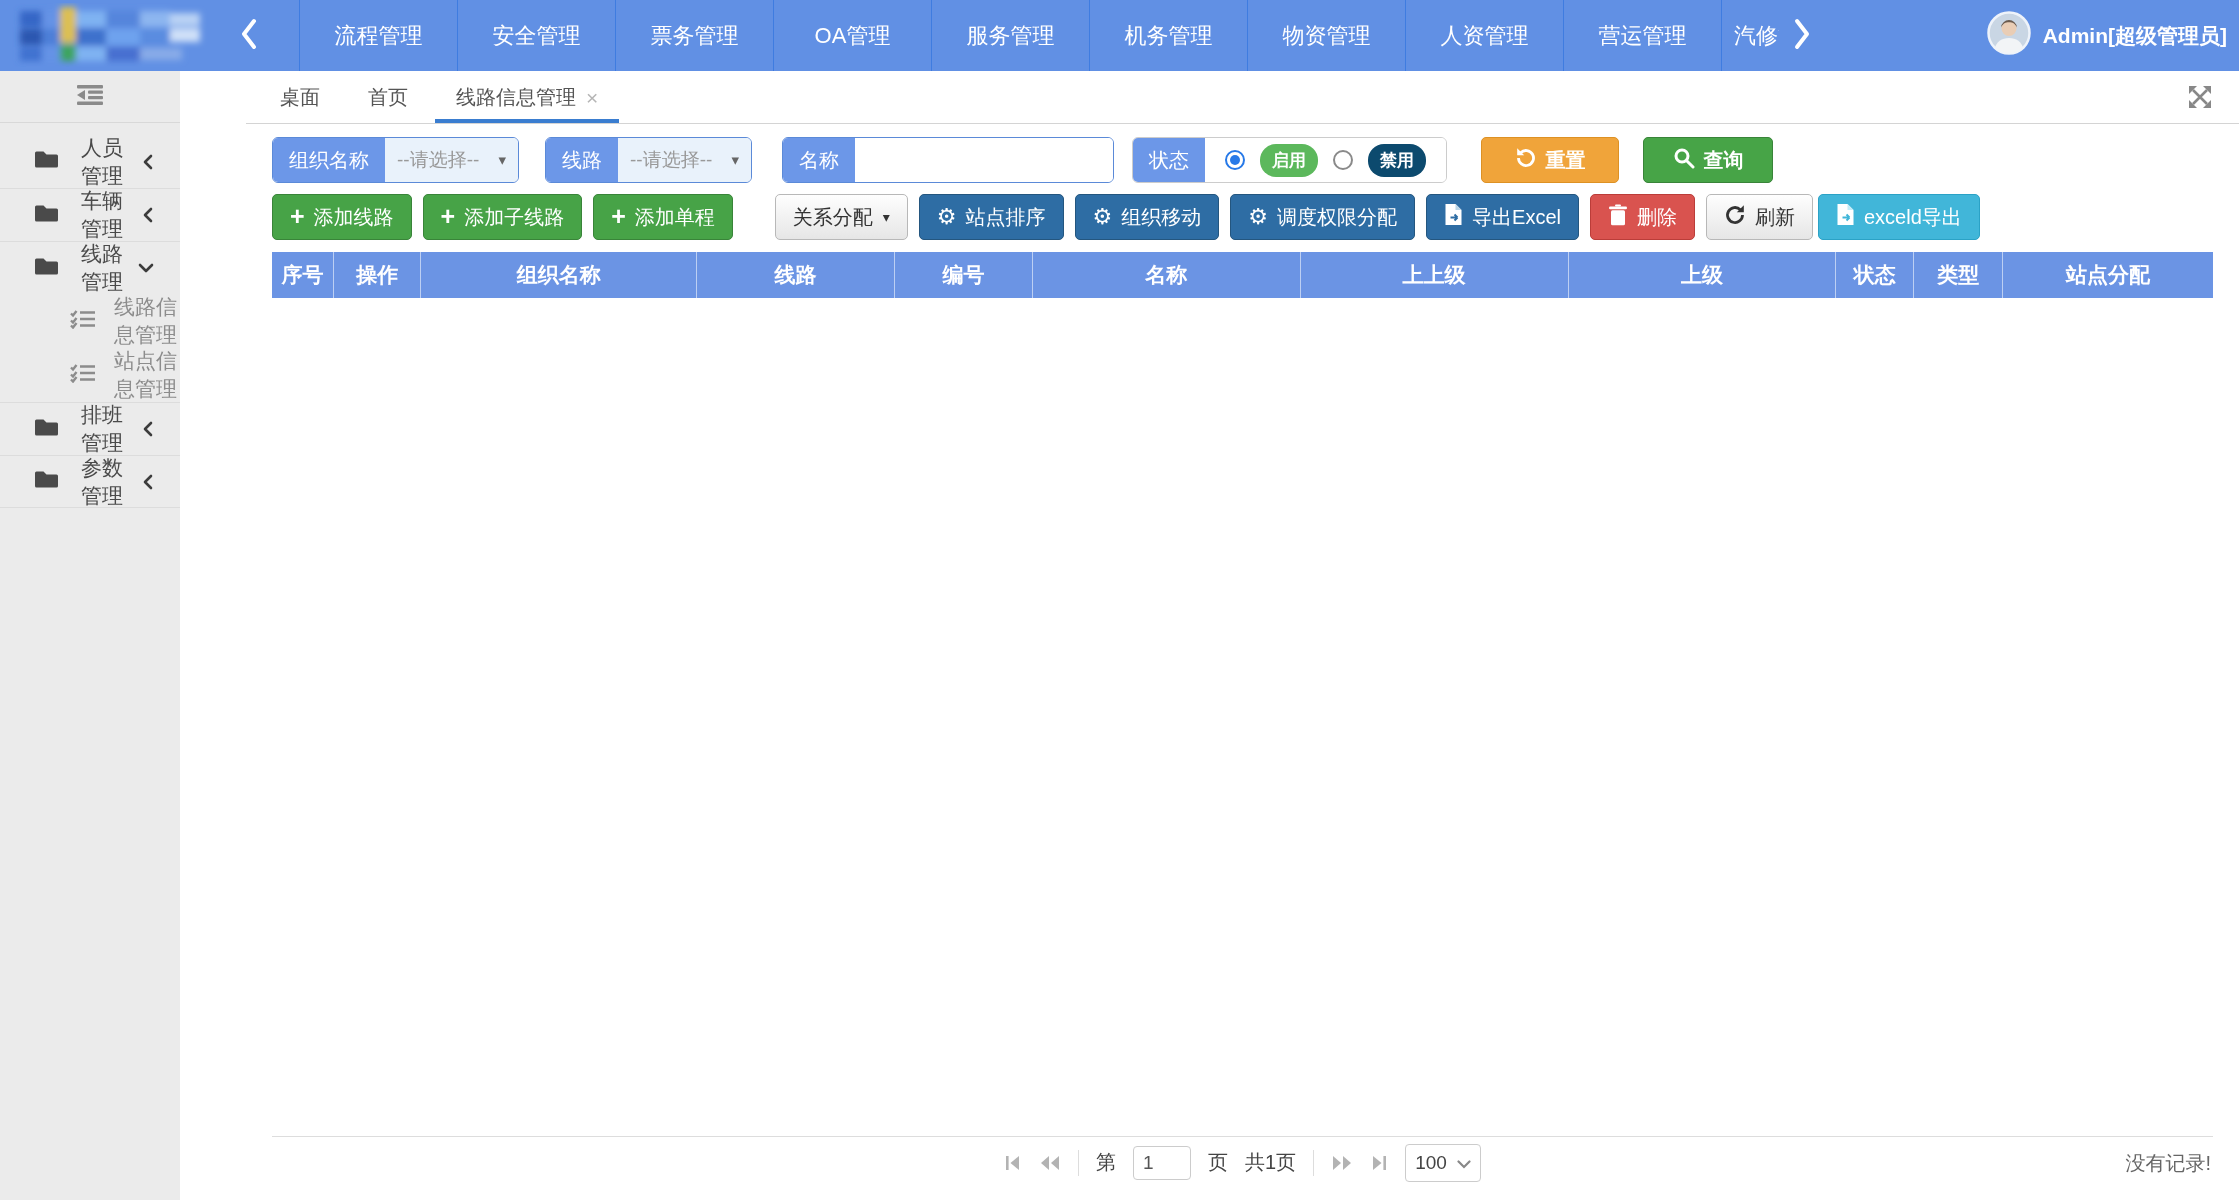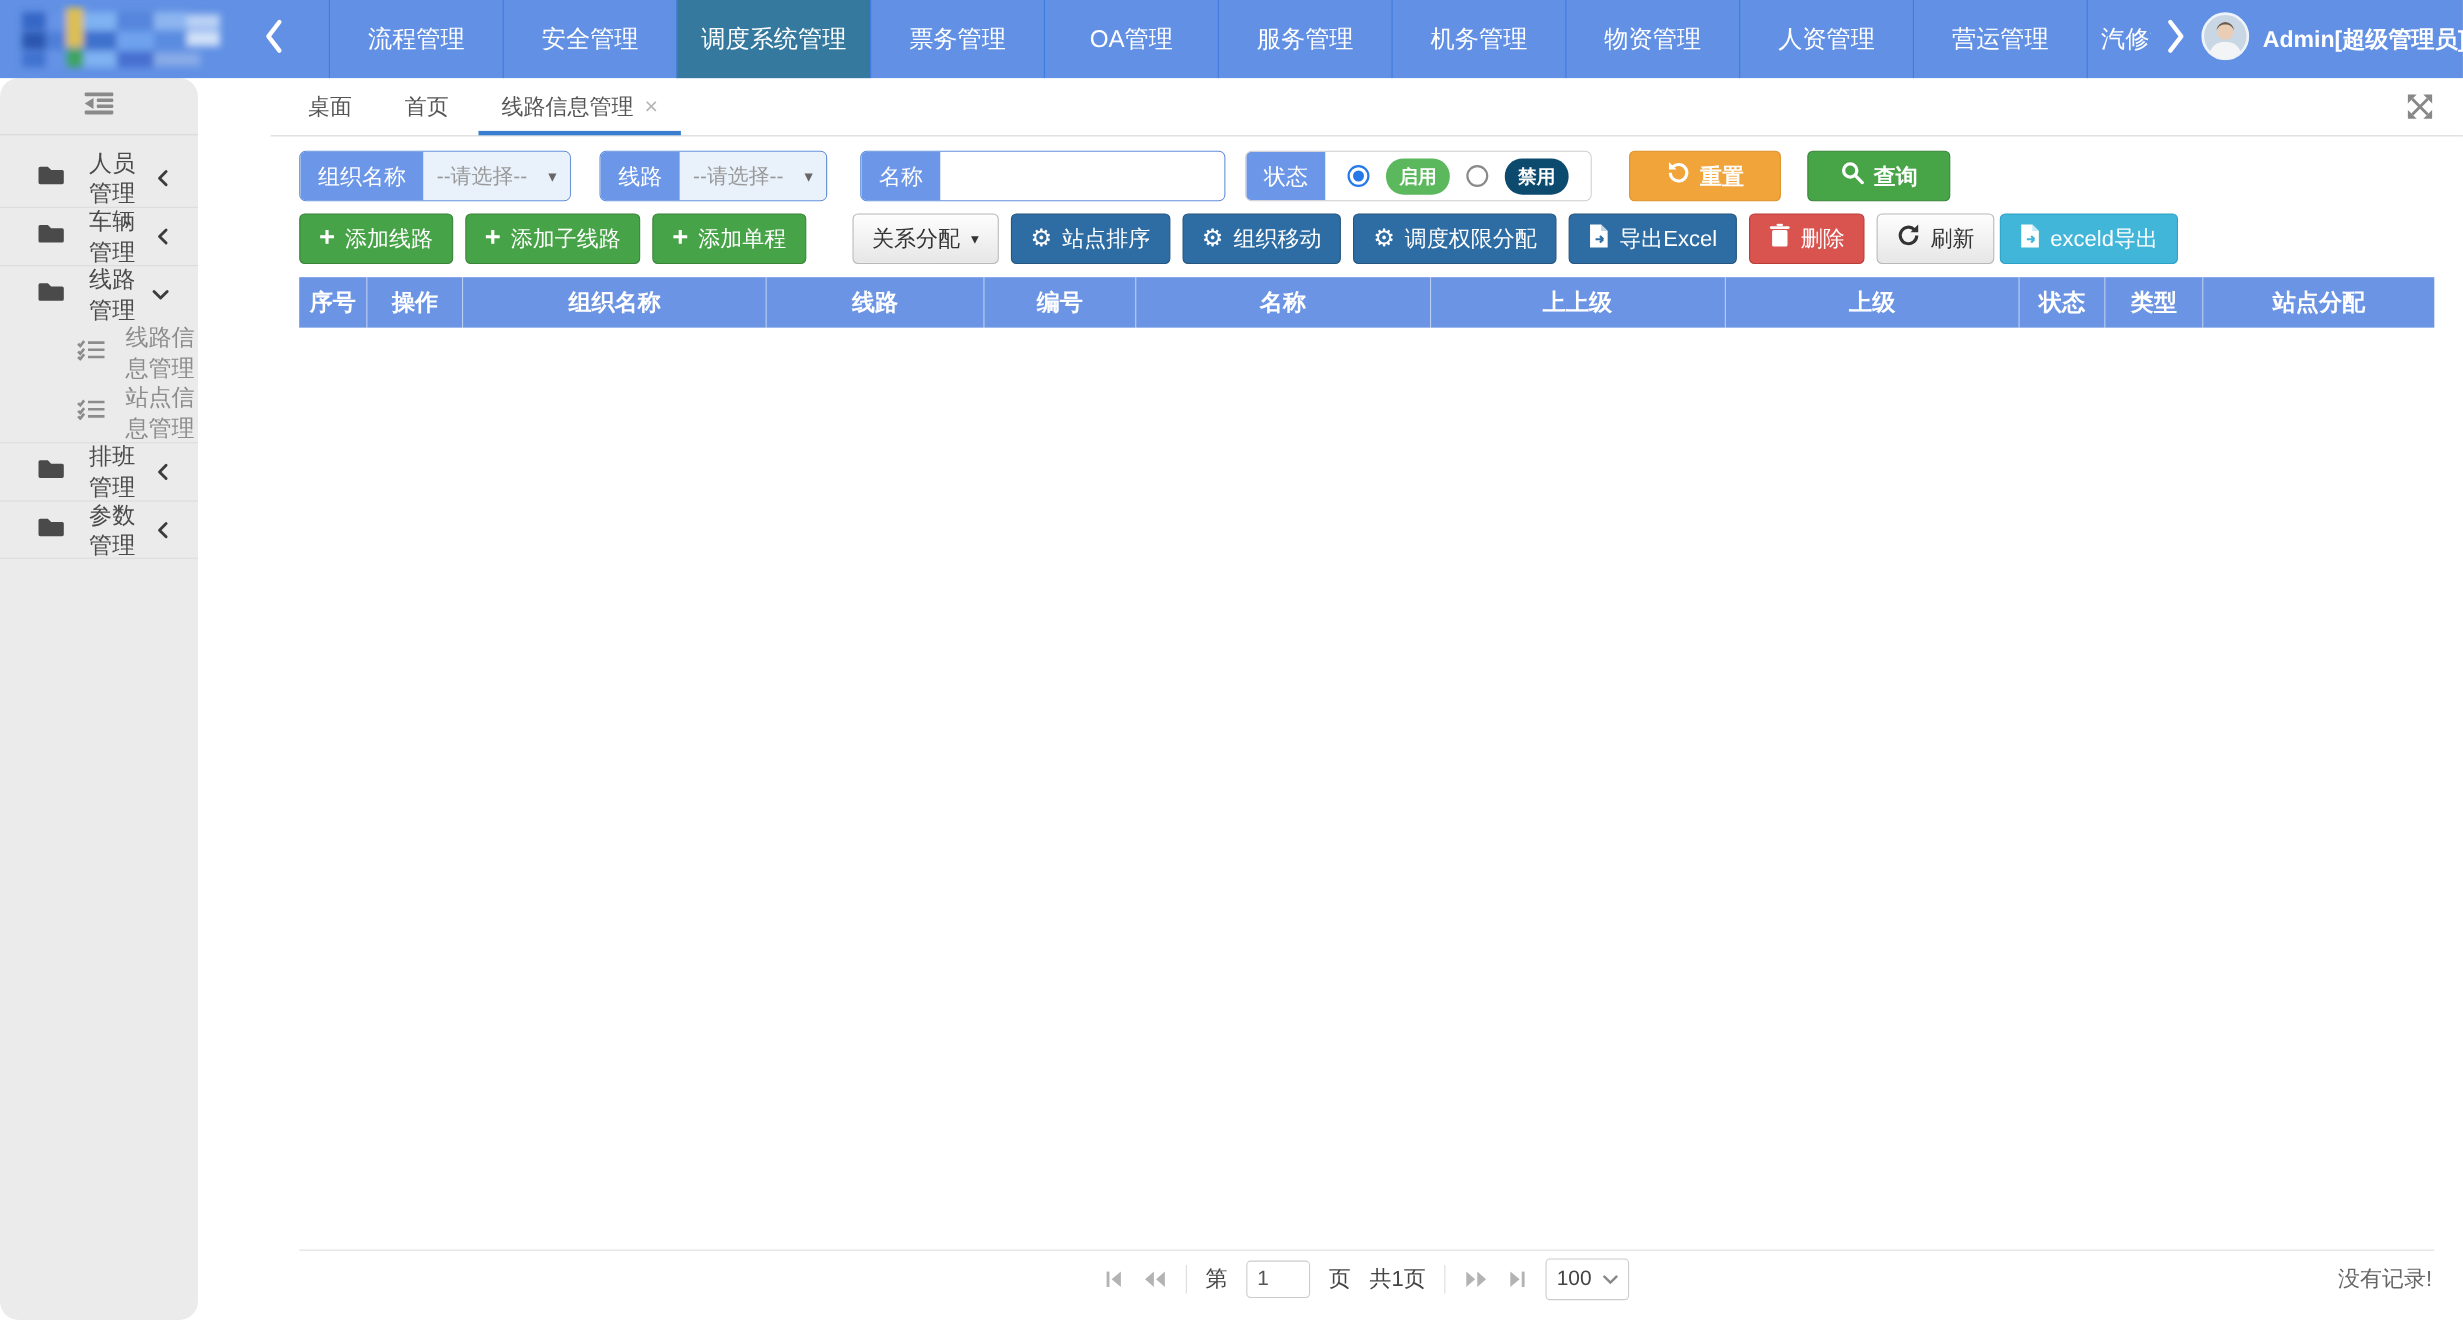--- a/index.html
+++ b/index.html
@@ -13,21 +13,21 @@
   .nav-arrow { width:46px; flex:0 0 auto; display:flex; align-items:center; justify-content:center; cursor:pointer; }
   .nav-items { display:flex; flex:0 0 auto;padding-left:27px; }
   .nav-item { width:158px; display:flex; align-items:center; justify-content:center; color:#fff;
               font-size:22px; border-left:1px solid #3f7ce0; cursor:pointer; white-space:nowrap; }
   .nav-item.active { width:176px; background:#35799e; }
   .nav-item.truncated { width:58px; overflow:hidden; justify-content:flex-start; padding-left:12px; }
   .user { margin-left:auto; display:flex; align-items:center; gap:12px; padding-right:12px;
           color:#fff; font-size:21px; font-weight:bold; white-space:nowrap; }
 
   
-  .sidebar { position:absolute; top:71px; left:0; width:180px; bottom:0; background:#ebebeb;border-radius:17px; }
+  .sidebar { position:absolute; top:71px; left:0; width:180px; bottom:0; background:#ebebeb; }
   .sidebar-toggle { height:52px; display:flex; align-items:center; justify-content:center;
                     border-bottom:1px solid #d8d8d8; cursor:pointer; }
   .menu { padding-top:12px; }
   .menu-item { height:53px; display:flex; align-items:center; padding:0 26px 0 34px;
                color:#4a4a4a; font-size:21px; cursor:pointer; }
   .menu-item.sep { border-top:1px solid #dcdcdc; }
   .menu-item.sep-bottom { border-bottom:1px solid #dcdcdc; }
   .menu-item .mlabel { margin-left:22px; flex:1; }
   .menu-item .chev { flex:0 0 auto; display:flex; }
   .menu-sub { height:54px; display:flex; align-items:center; padding-left:70px;
@@ -148,21 +148,20 @@
     <span>
       <svg width="20" height="32" viewBox="0 0 20 32">
           <polyline points="15,3 5,16 15,29" fill="none" stroke="#fff" stroke-width="4" stroke-linecap="round" stroke-linejoin="round"></polyline>
         </svg>
     </span>
   </div>
 
   <div class="nav-items">
     <div class="nav-item">流程管理</div>
     <div class="nav-item">安全管理</div>
-    <div class="nav-item active">调度系统管理</div>
     <div class="nav-item">票务管理</div>
     <div class="nav-item">OA管理</div>
     <div class="nav-item">服务管理</div>
     <div class="nav-item">机务管理</div>
     <div class="nav-item">物资管理</div>
     <div class="nav-item">人资管理</div>
     <div class="nav-item">营运管理</div>
     <div class="nav-item truncated">汽修管理</div>
   </div>
 

